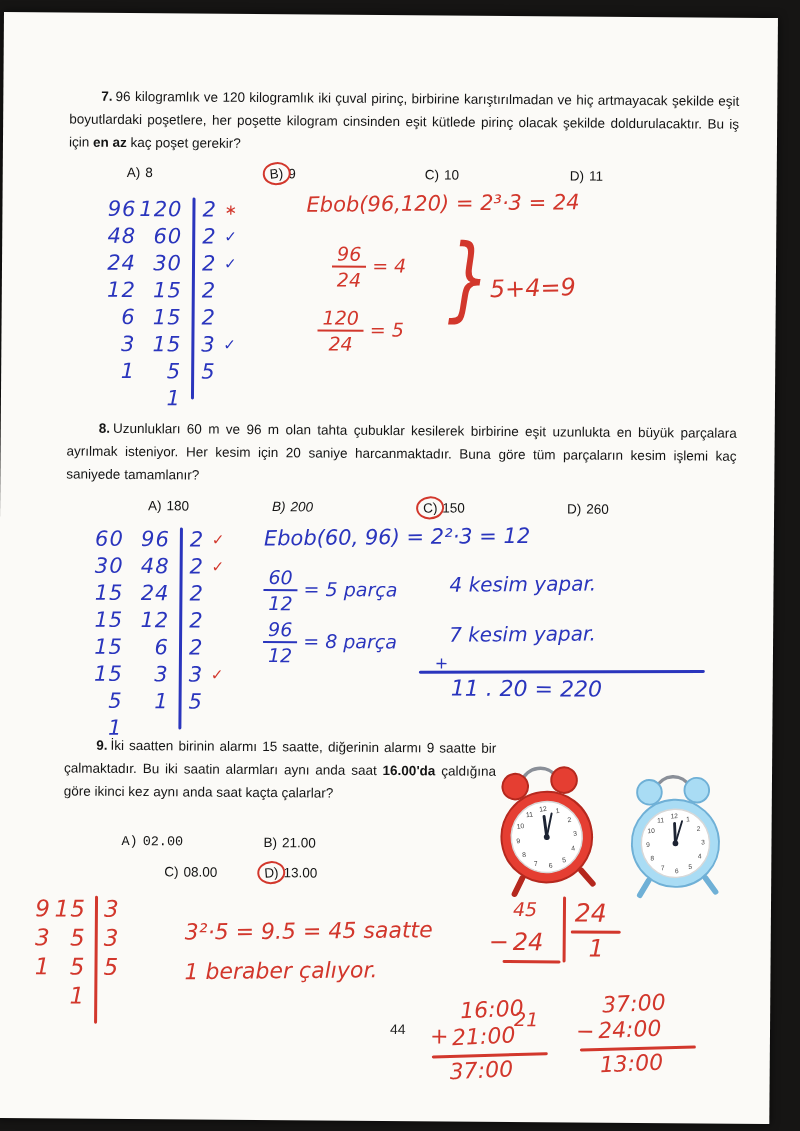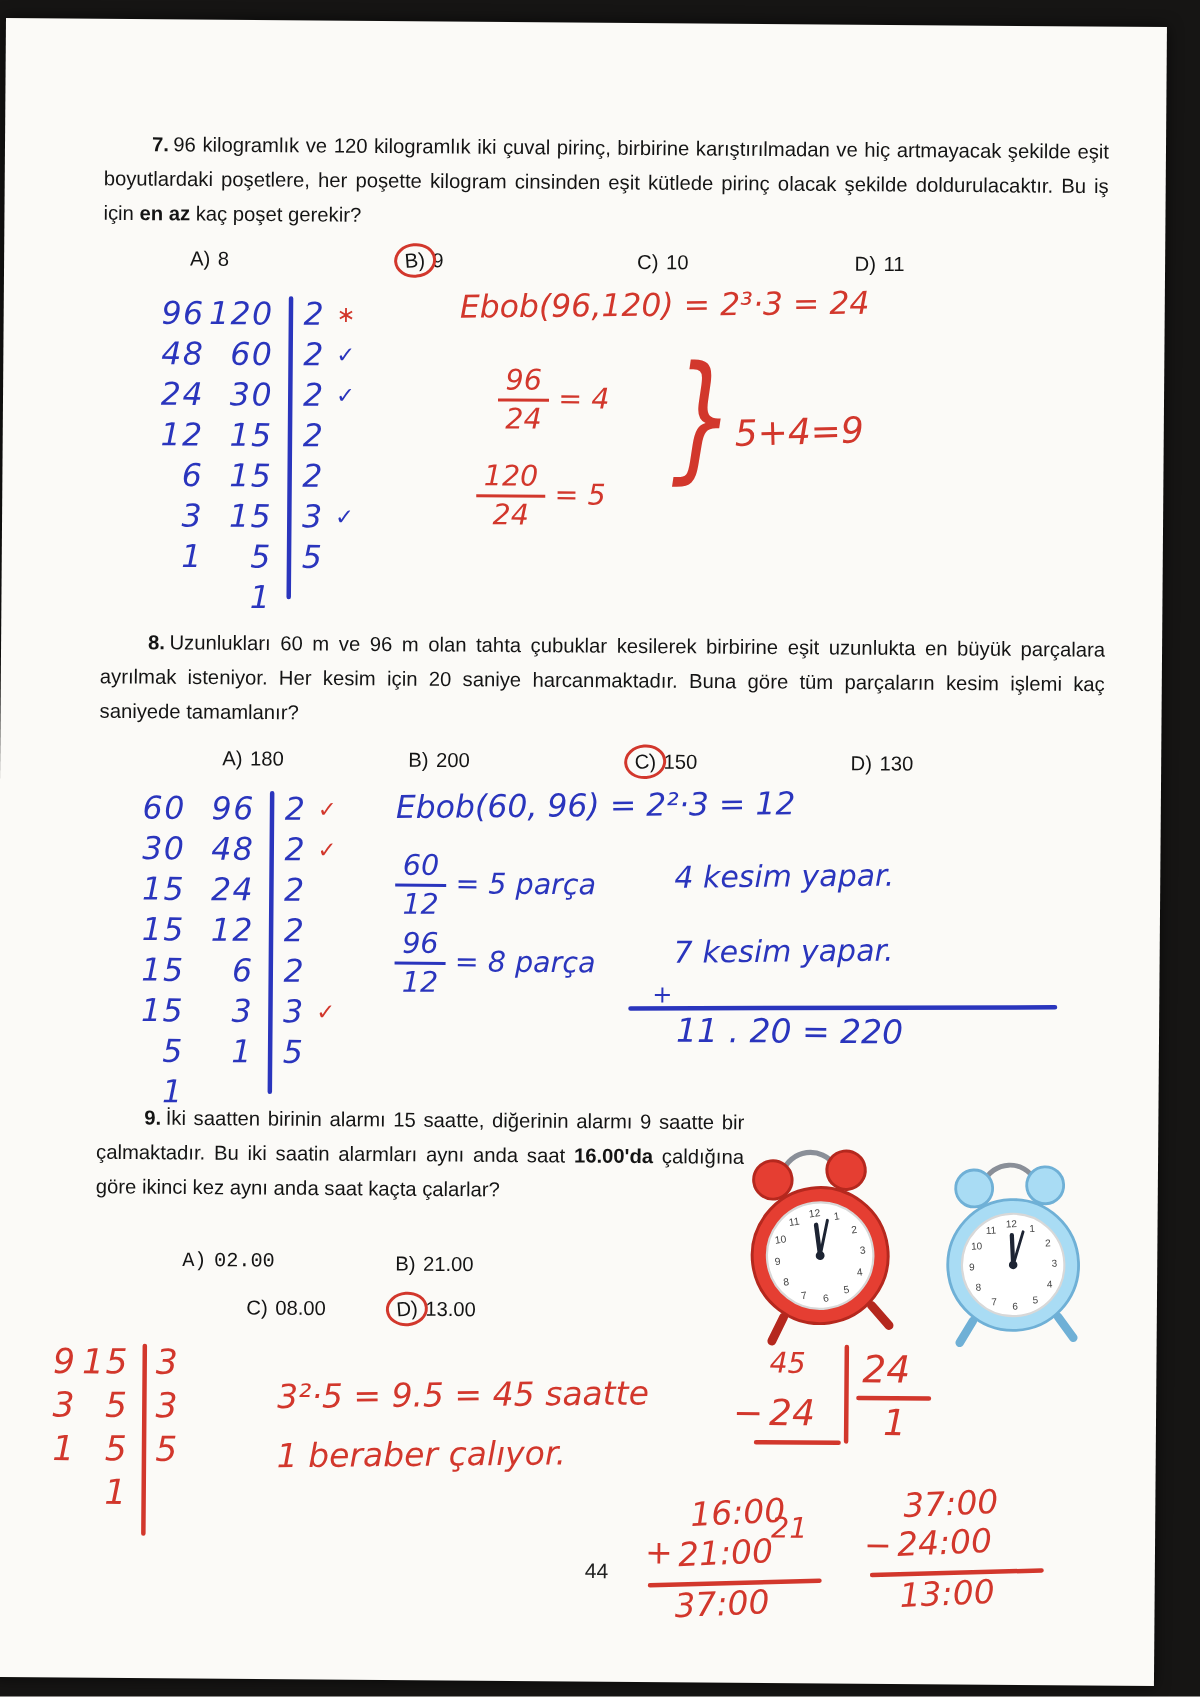--- a/index.html
+++ b/index.html
@@ -125,23 +125,23 @@
 
   <span class="hw red" style="left:304px; top:176px; font-size:21px; transform:rotate(-1deg);">Ebob(96,120) = 2³·3 = 24</span>
   <span class="hw red" style="left:330px; top:228px; font-size:19px;"><span class="frac"><span class="fnum">96</span><span class="fden">24</span></span><span>= 4</span></span>
   <span class="hw red" style="left:316px; top:292px; font-size:19px;"><span class="frac"><span class="fnum">120</span><span class="fden">24</span></span><span>= 5</span></span>
   <span class="hw red brace" style="left:446px; top:222px;">}</span>
   <span class="hw red" style="left:488px; top:258px; font-size:24px; transform:rotate(-2deg);">5+4=9</span>
 
   <p class="prob" style="left:66px; top:404px; width:670px;"><b class="pnum">8.</b><span>Uzunlukları 60 m ve 96 m olan tahta çubuklar kesilerek birbirine eşit uzunlukta en büyük parçalara ayrılmak isteniyor. Her kesim için 20 saniye harcanmaktadır. Buna göre tüm parçaların kesim işlemi kaç saniyede tamamlanır?</span><b></b><span></span></p>
 
   <span class="opt" style="left:124px; top:485px;margin-left:24px;"><span class="optl">A)</span><span>180</span></span>
-  <span class="opt" style="left:272px; top:485px;"><span class="optl">B)</span><span>200</span></span>
+  <span class="opt" style="left:272px; top:485px;font-style:italic;"><span class="optl">B)</span><span>200</span></span>
   <span class="opt" style="left:422px; top:485px;"><span class="optl circle">C)</span><span>150</span></span>
-  <span class="opt" style="left:567px; top:485px;"><span class="optl">D)</span><span>130</span></span>
+  <span class="opt" style="left:567px; top:485px;"><span class="optl">D)</span><span>260</span></span>
 
   <div class="hwtable blue" style="left:78px; top:512px;">
     <div class="vbar bluebar" style="left:102px; top:2px; height:202px;"></div>
     <div class="trow">
         <span class="tl">60</span>
         <span class="tm">96</span>
         <span class="tr">2</span>
         <span class="tmark mark-red">✓</span>
       </div>
     <div class="trow">
@@ -300,15 +300,15 @@
   <span class="hw red" style="left:456px; top:1008px; font-size:22px; transform:rotate(-3deg);">21:00</span>
   <div class="hline redline" style="left:436px; top:1038px; width:116px; transform:rotate(-2deg);"></div>
   <span class="hw red" style="left:454px; top:1042px; font-size:22px; transform:rotate(-3deg);">37:00</span>
 
   <span class="hw red" style="left:606px; top:974px; font-size:22px; transform:rotate(-3deg);">37:00</span>
   <span class="hw red" style="left:580px; top:1002px; font-size:22px;">−</span>
   <span class="hw red" style="left:602px; top:1000px; font-size:22px; transform:rotate(-3deg);">24:00</span>
   <div class="hline redline" style="left:584px; top:1030px; width:116px; transform:rotate(-2deg);"></div>
   <span class="hw red" style="left:604px; top:1034px; font-size:22px; transform:rotate(-3deg);">13:00</span>
 
-  <span class="pageno" style="left:394px; top:1006px;margin-top:18px;">44</span>
+  <span class="pageno" style="left:394px; top:1006px;">44</span>
 
 </div>
 
 </body></html>

